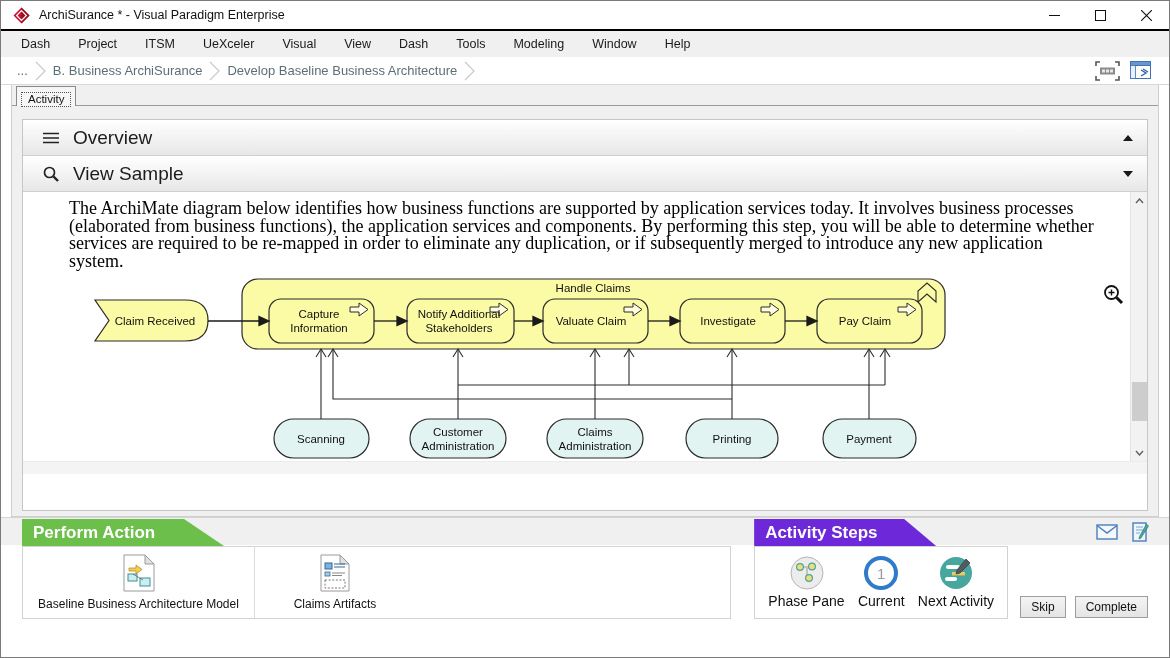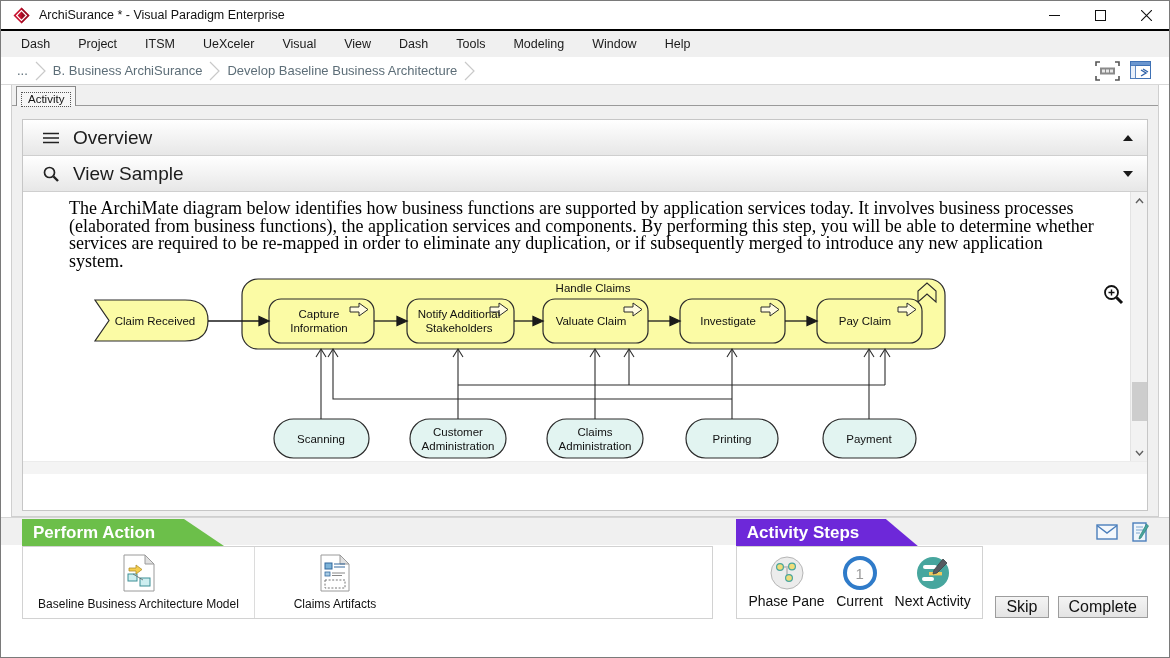--- a/index.html
+++ b/index.html
@@ -60,21 +60,21 @@
   .action-item.first{ width:232px; border-right:1px solid #dcdcdc; }
   .action-item.second{ width:160px; }
   .action-label{ font-size:12px; color:#111; margin-top:5px; white-space:nowrap; }
   .apanel .p-body{ justify-content:space-evenly; align-items:center; }
   .step-item{ display:flex; flex-direction:column; align-items:center; cursor:pointer; }
   .step-label{ font-size:14px; color:#111; margin-top:3px; white-space:nowrap; }
   .step-circle{ width:34px; height:34px; border-radius:50%; display:flex; align-items:center; justify-content:center; }
   .step-circle.current{ background:#fff; border:4px solid #2f7bc9; width:34px; height:34px; }
   .step-num{ font-size:15px; color:#9a9a9a; }
   .btncol{ margin-left:12px; display:flex; align-items:flex-end; gap:9px; height:100px; padding-bottom:1px; }
-  .pushbtn{ height:22px; background:linear-gradient(#f4f4f4,#e4e4e4); border:1px solid #9d9d9d; font-size:16px; color:#111; padding:0 10px; font-family:"Liberation Sans",sans-serif; cursor:pointer; }
+  .pushbtn{ height:22px; background:linear-gradient(#f4f4f4,#e4e4e4); border:1px solid #9d9d9d; font-size:12px; color:#111; padding:0 10px; font-family:"Liberation Sans",sans-serif; cursor:pointer; }
 
   
   .statusbar{ height:28px; background:#f0f0f0; border-top:1px solid #d5d5d5; display:flex; align-items:center; justify-content:flex-end; gap:14px; padding-right:20px; }
 </style>
 </head>
 <body>
 
 <div class="window">
 
   <div class="titlebar">

